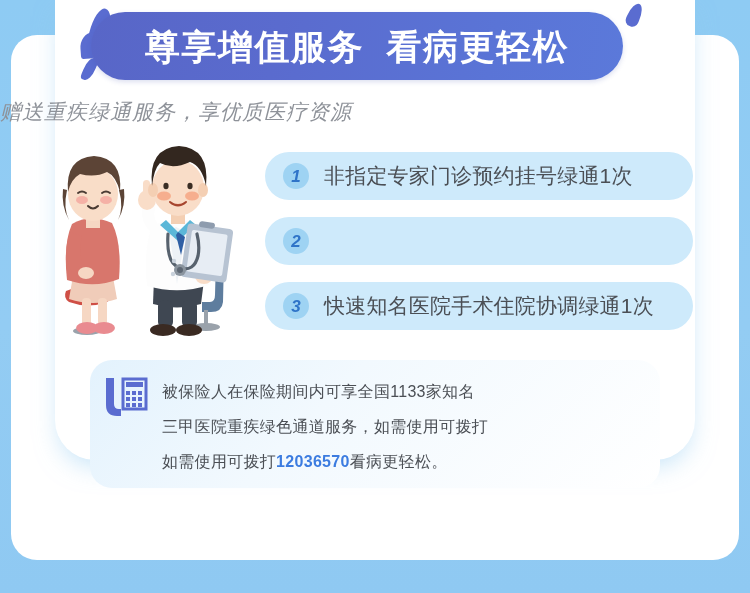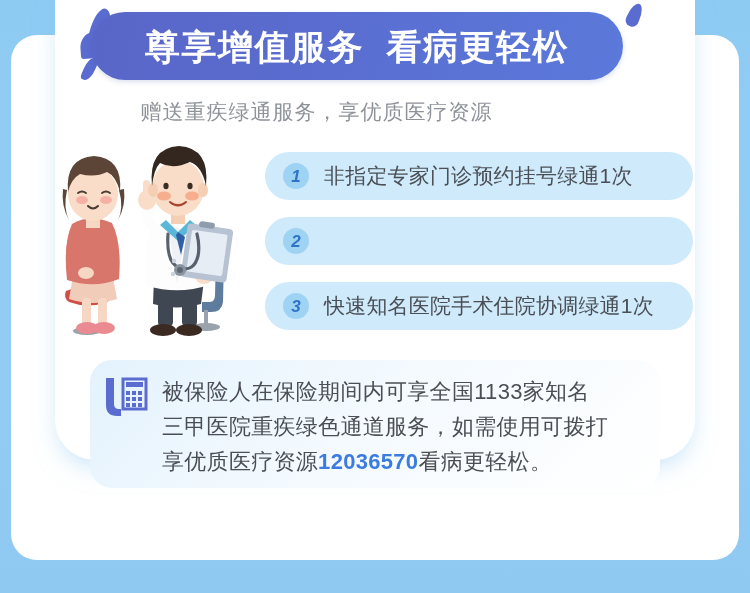--- a/index.html
+++ b/index.html
@@ -111,24 +111,25 @@
     line-height: 1;
     white-space: pre;
   }
 
   
   .subtitle {
     position: absolute;
     left: 0;
     top: 98px;
     width: 633px;
-    text-align: center;
+    text-align: left;
     color: #8e9299;
     font-size: 21px;
     letter-spacing: 1px;
+    font-style: italic;
   }
 
   
   .illustration {
     position: absolute;
     left: 58px;
     top: 128px;
     width: 210px;
     height: 222px;
   }
@@ -190,21 +191,21 @@
     width: 54px;
     height: 54px;
     margin: 10px 0 0 8px;
     display: flex;
     align-items: center;
     justify-content: center;
   }
   .note-text {
     margin: 14px 11px 0 10px;
     color: #4b4f55;
-    font-size: 22px;
+    font-size: 16px;
     line-height: 35px;
     letter-spacing: 0.3px;
   }
   .hotline {
     color: #3c7ce0;
     font-weight: bold;
   }
 </style>
 </head>
 <body>
@@ -345,17 +346,17 @@
         <rect x="30" y="21" width="4" height="4" fill="#5a6cd0"></rect>
         <rect x="36" y="21" width="4" height="4" fill="#5a6cd0"></rect>
         <rect x="24" y="27" width="4" height="4" fill="#5a6cd0"></rect>
         <rect x="30" y="27" width="4" height="4" fill="#5a6cd0"></rect>
         <rect x="36" y="27" width="4" height="4" fill="#5a6cd0"></rect>
       </svg>
     </div>
     <div class="note-text">
       <div>被保险人在保险期间内可享全国1133家知名</div>
       <div>三甲医院重疾绿色通道服务，如需使用可拨打</div>
-      <div><span>享优质医疗资源</span><span class="hotline">12036570</span><span>看病更轻松。</span></div>
+      <div><span>如需使用可拨打</span><span class="hotline">12036570</span><span>看病更轻松。</span></div>
     </div>
   </div>
 
 </div>
 
 </body></html>

